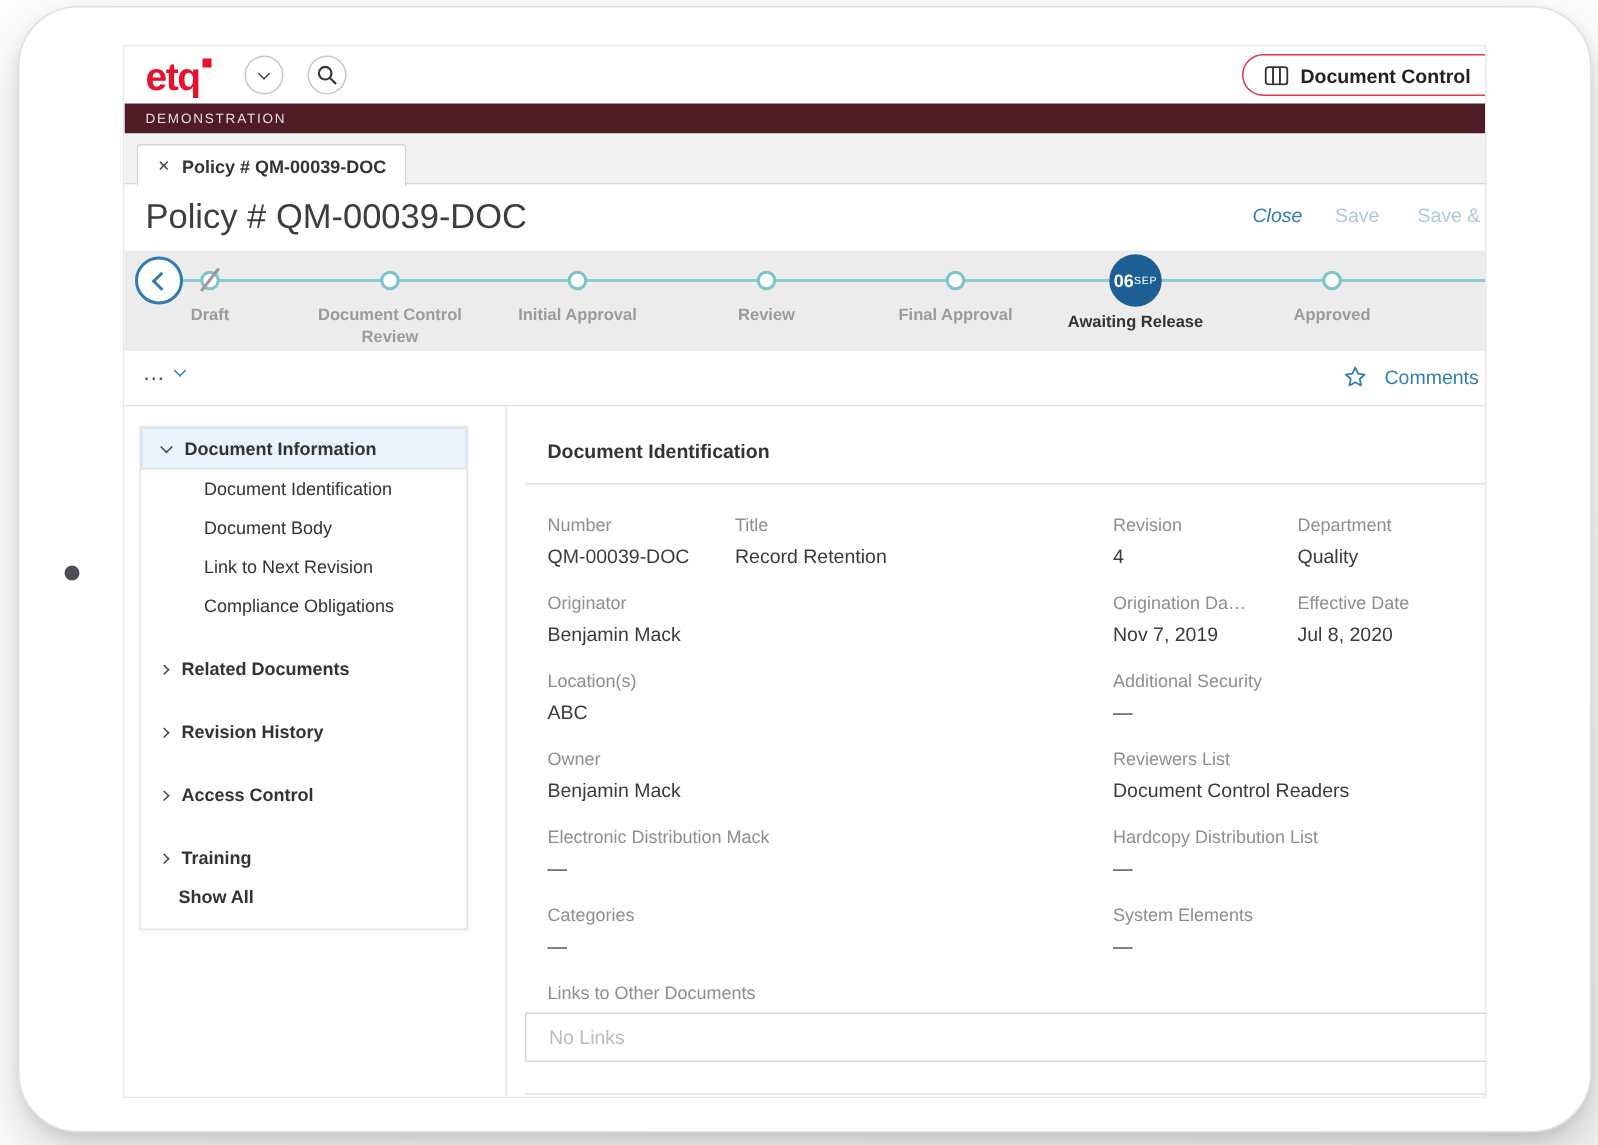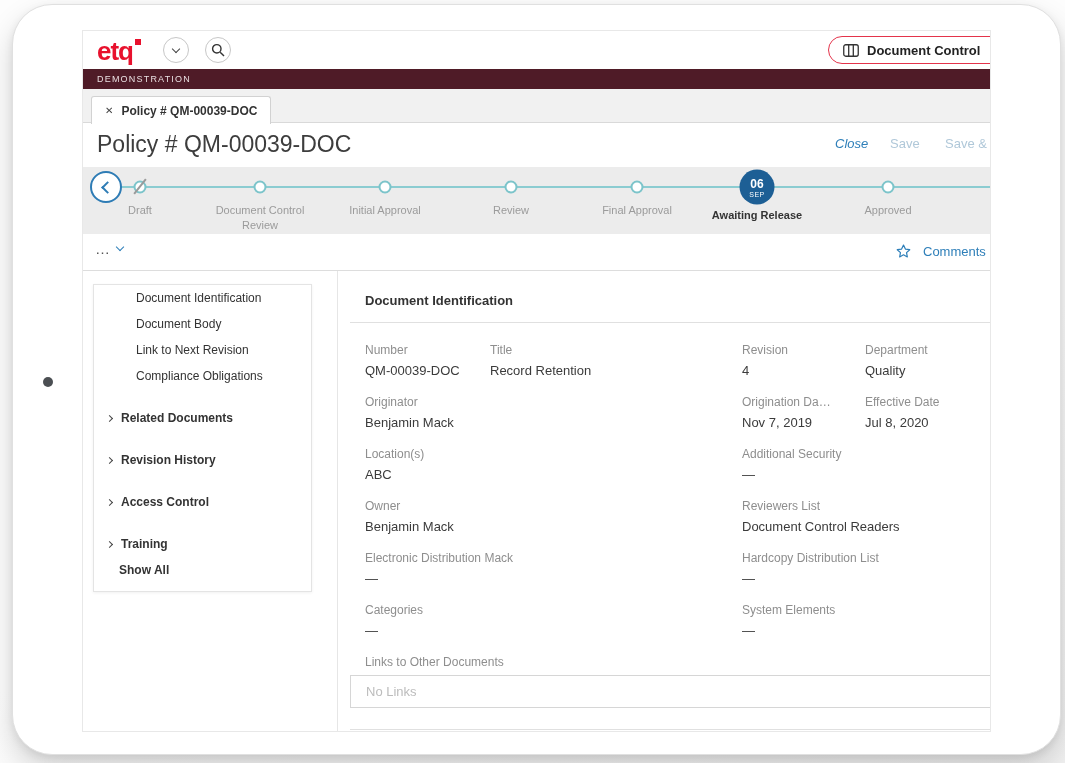--- a/index.html
+++ b/index.html
@@ -53,25 +53,25 @@
   .a-saveand { left:862px; color:#b0c8d9; }
 
   
   .stepper { position:absolute; left:0; top:136px; width:100%; height:67px; background:#ececec; }
   .stepper-line { position:absolute; left:20px; right:0; top:19px; height:2px; background:#8bccd1; }
   .stage { position:absolute; top:0; width:0; }
   .node { position:absolute; left:0; top:20px; transform:translate(-50%,-50%);
     width:13px; height:13px; border-radius:50%; background:#fff; border:2px solid #7cc4ca; }
   .node-big { position:absolute; left:0; top:20px; transform:translate(-50%,-50%);
     width:35px; height:35px; border-radius:50%; background:#1d5f95; color:#fff;
-    display:flex; flex-direction:column; align-items:center; justify-content:center; line-height:1; }
+    display:flex; flex-direction:row; align-items:center; justify-content:center; line-height:1; }
   .node-day { font-size:12px; font-weight:700; }
   .node-month { font-size:7px; letter-spacing:.5px; margin-top:1px; }
   .stage-label { position:absolute; left:0; top:36px; transform:translateX(-50%);
-    width:120px; text-align:center; font-size:11px; color:#9b9b9b; line-height:1.35; }
+    width:120px; text-align:center; font-size:11px; color:#9b9b9b; line-height:1.35;font-weight:bold; }
   .stage.current .stage-label { color:#333; font-weight:600; top:41px; }
   .skip-slash { position:absolute; left:-1px; top:10px; width:2px; height:19px;
     background:#9a9a9a; transform:rotate(38deg); }
   .back-btn { position:absolute; left:7px; top:4px; width:32px; height:32px; border-radius:50%;
     background:#fff; border:2px solid #2e7cb5; z-index:2; display:flex; align-items:center;
     justify-content:center; cursor:pointer; color:#2e7cb5; }
 
   
   .toolbar { position:absolute; left:0; top:203px; width:100%; height:37px; background:#fff;
     border-bottom:1px solid #ddd; }
@@ -225,20 +225,24 @@
           </span>
         </div>
         <div class="comments-link">Comments</div>
 
       </div>
 
       <div class="main">
         <div class="v-divider"></div>
 
         <div class="sidebar">
+          <div class="tree-head selected">
+            <span class="cv cv-down cv-dark"></span>
+            <span>Document Information</span>
+          </div>
           <div class="tree-sub">Document Identification</div>
           <div class="tree-sub">Document Body</div>
           <div class="tree-sub">Link to Next Revision</div>
           <div class="tree-sub">Compliance Obligations</div>
 
           <div class="tree-sect">
             <span class="cv cv-right cv-dark"></span>
             <span>Related Documents</span>
           </div>
           <div class="tree-sect">

